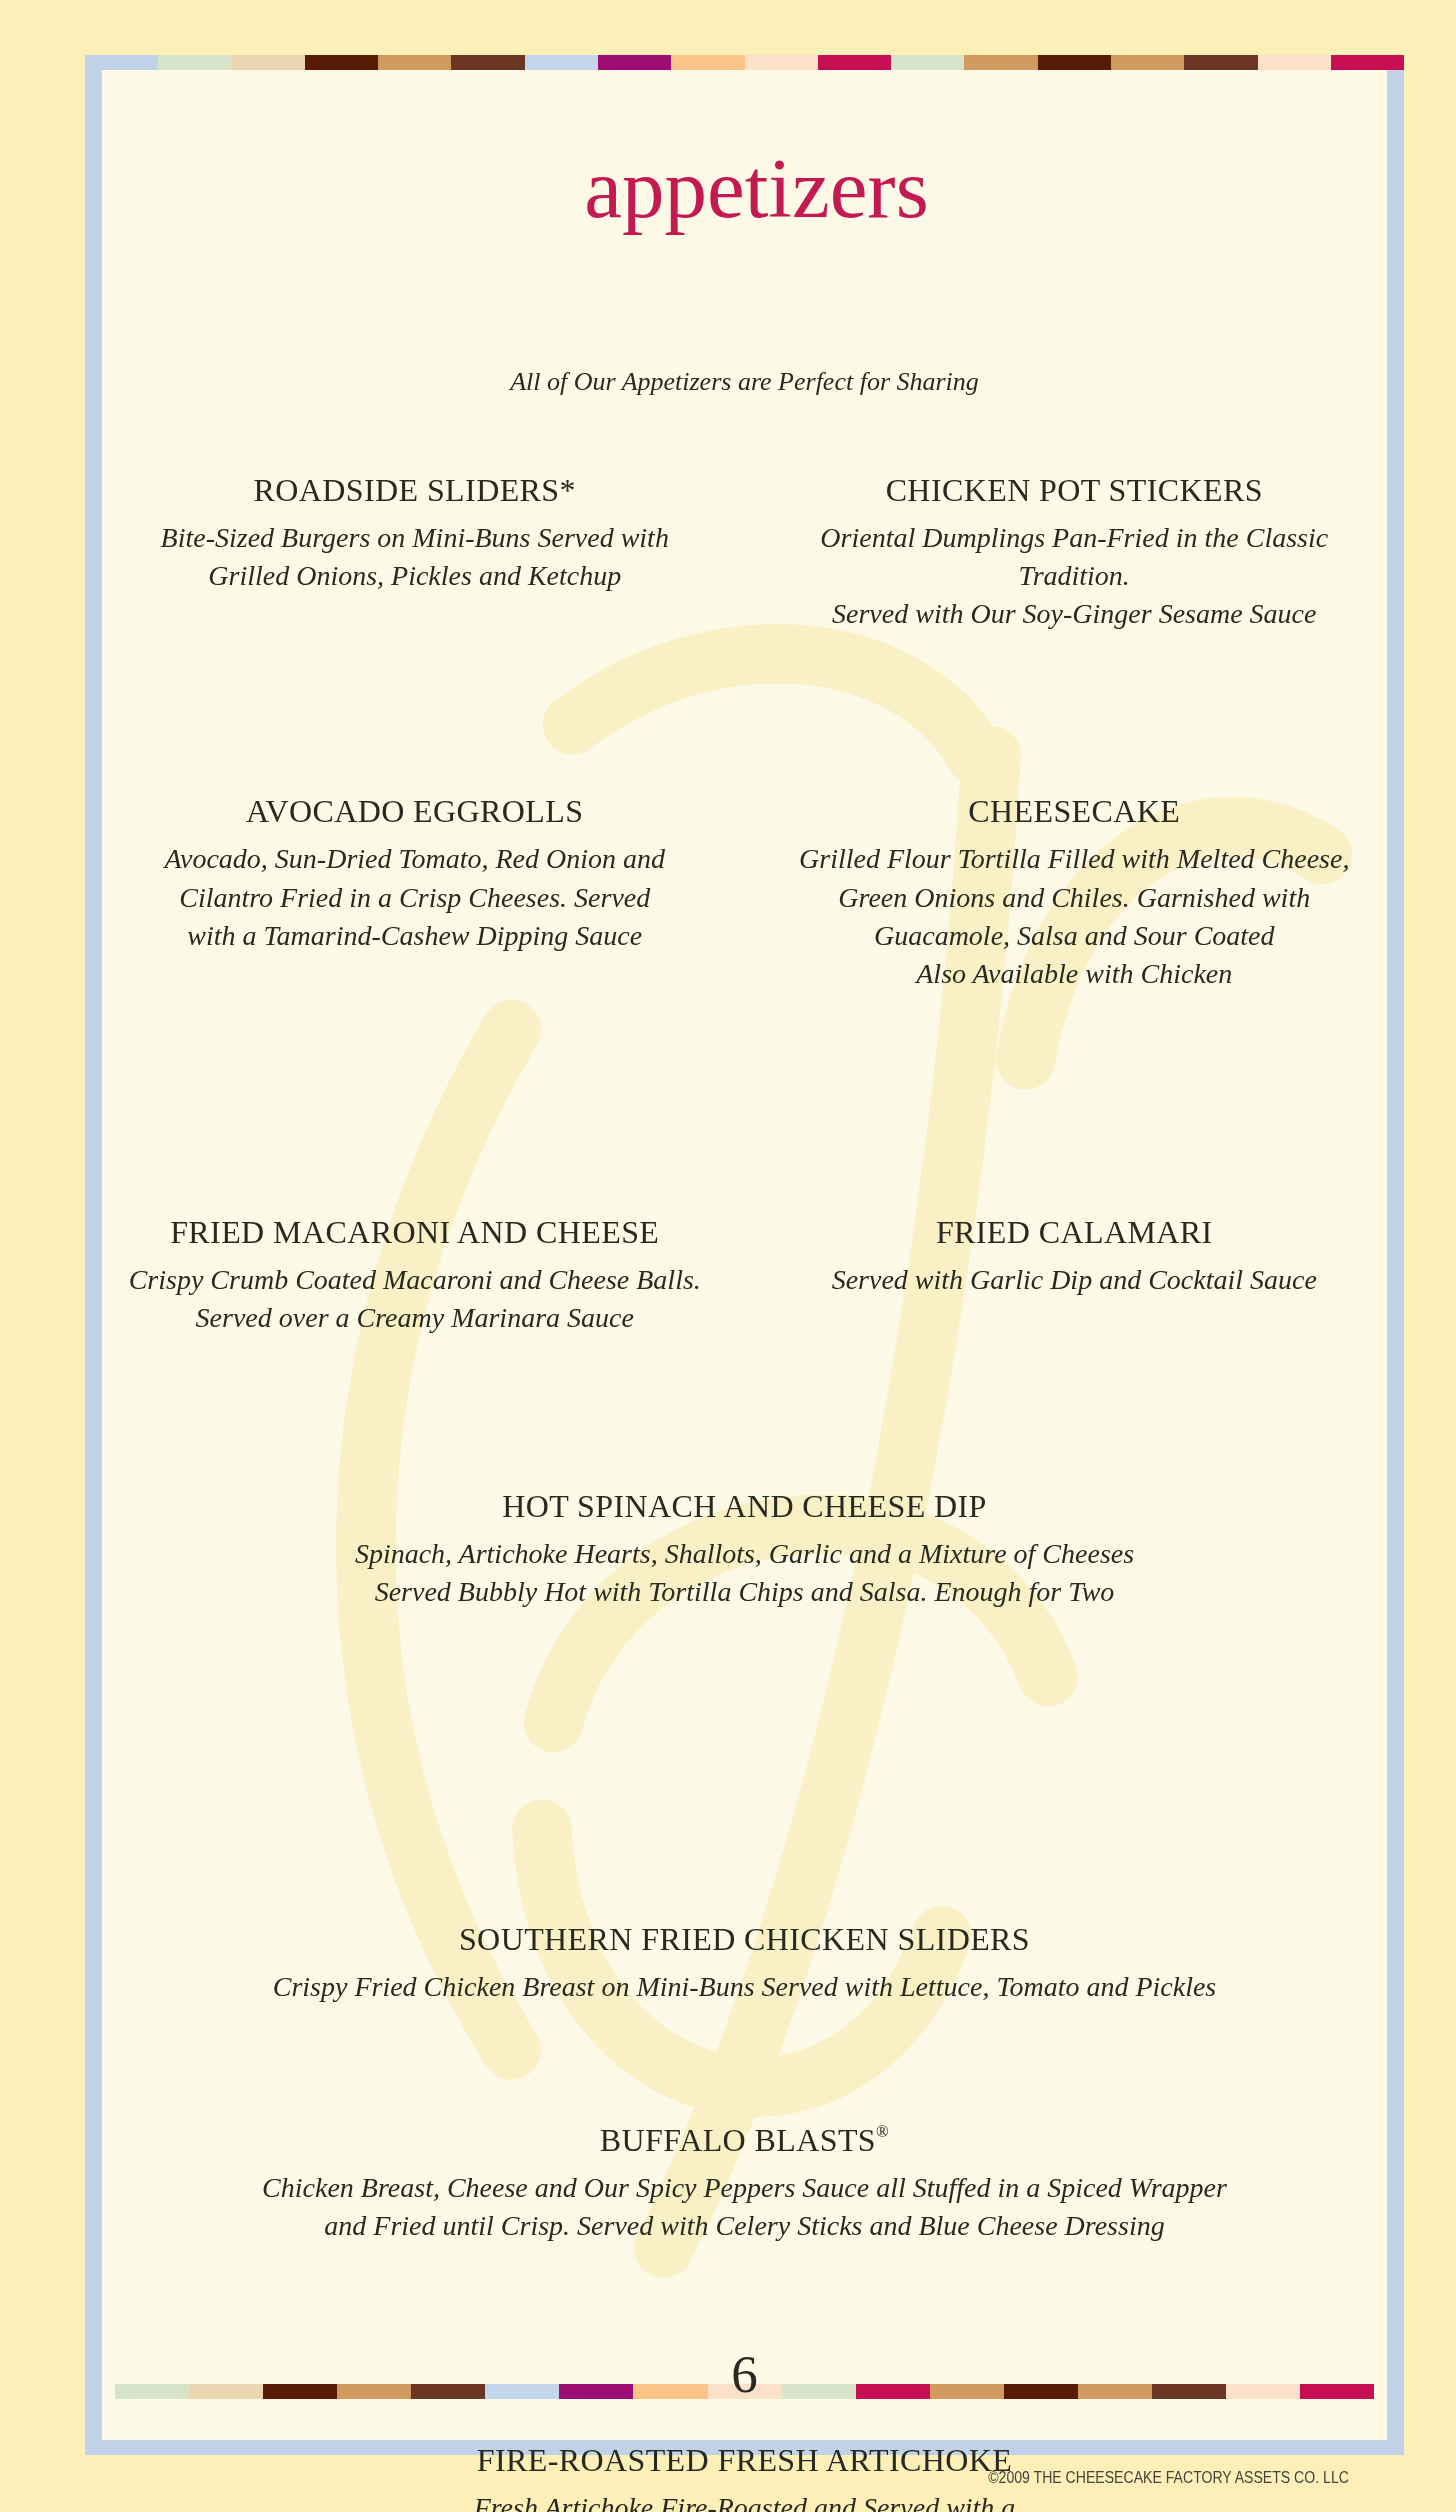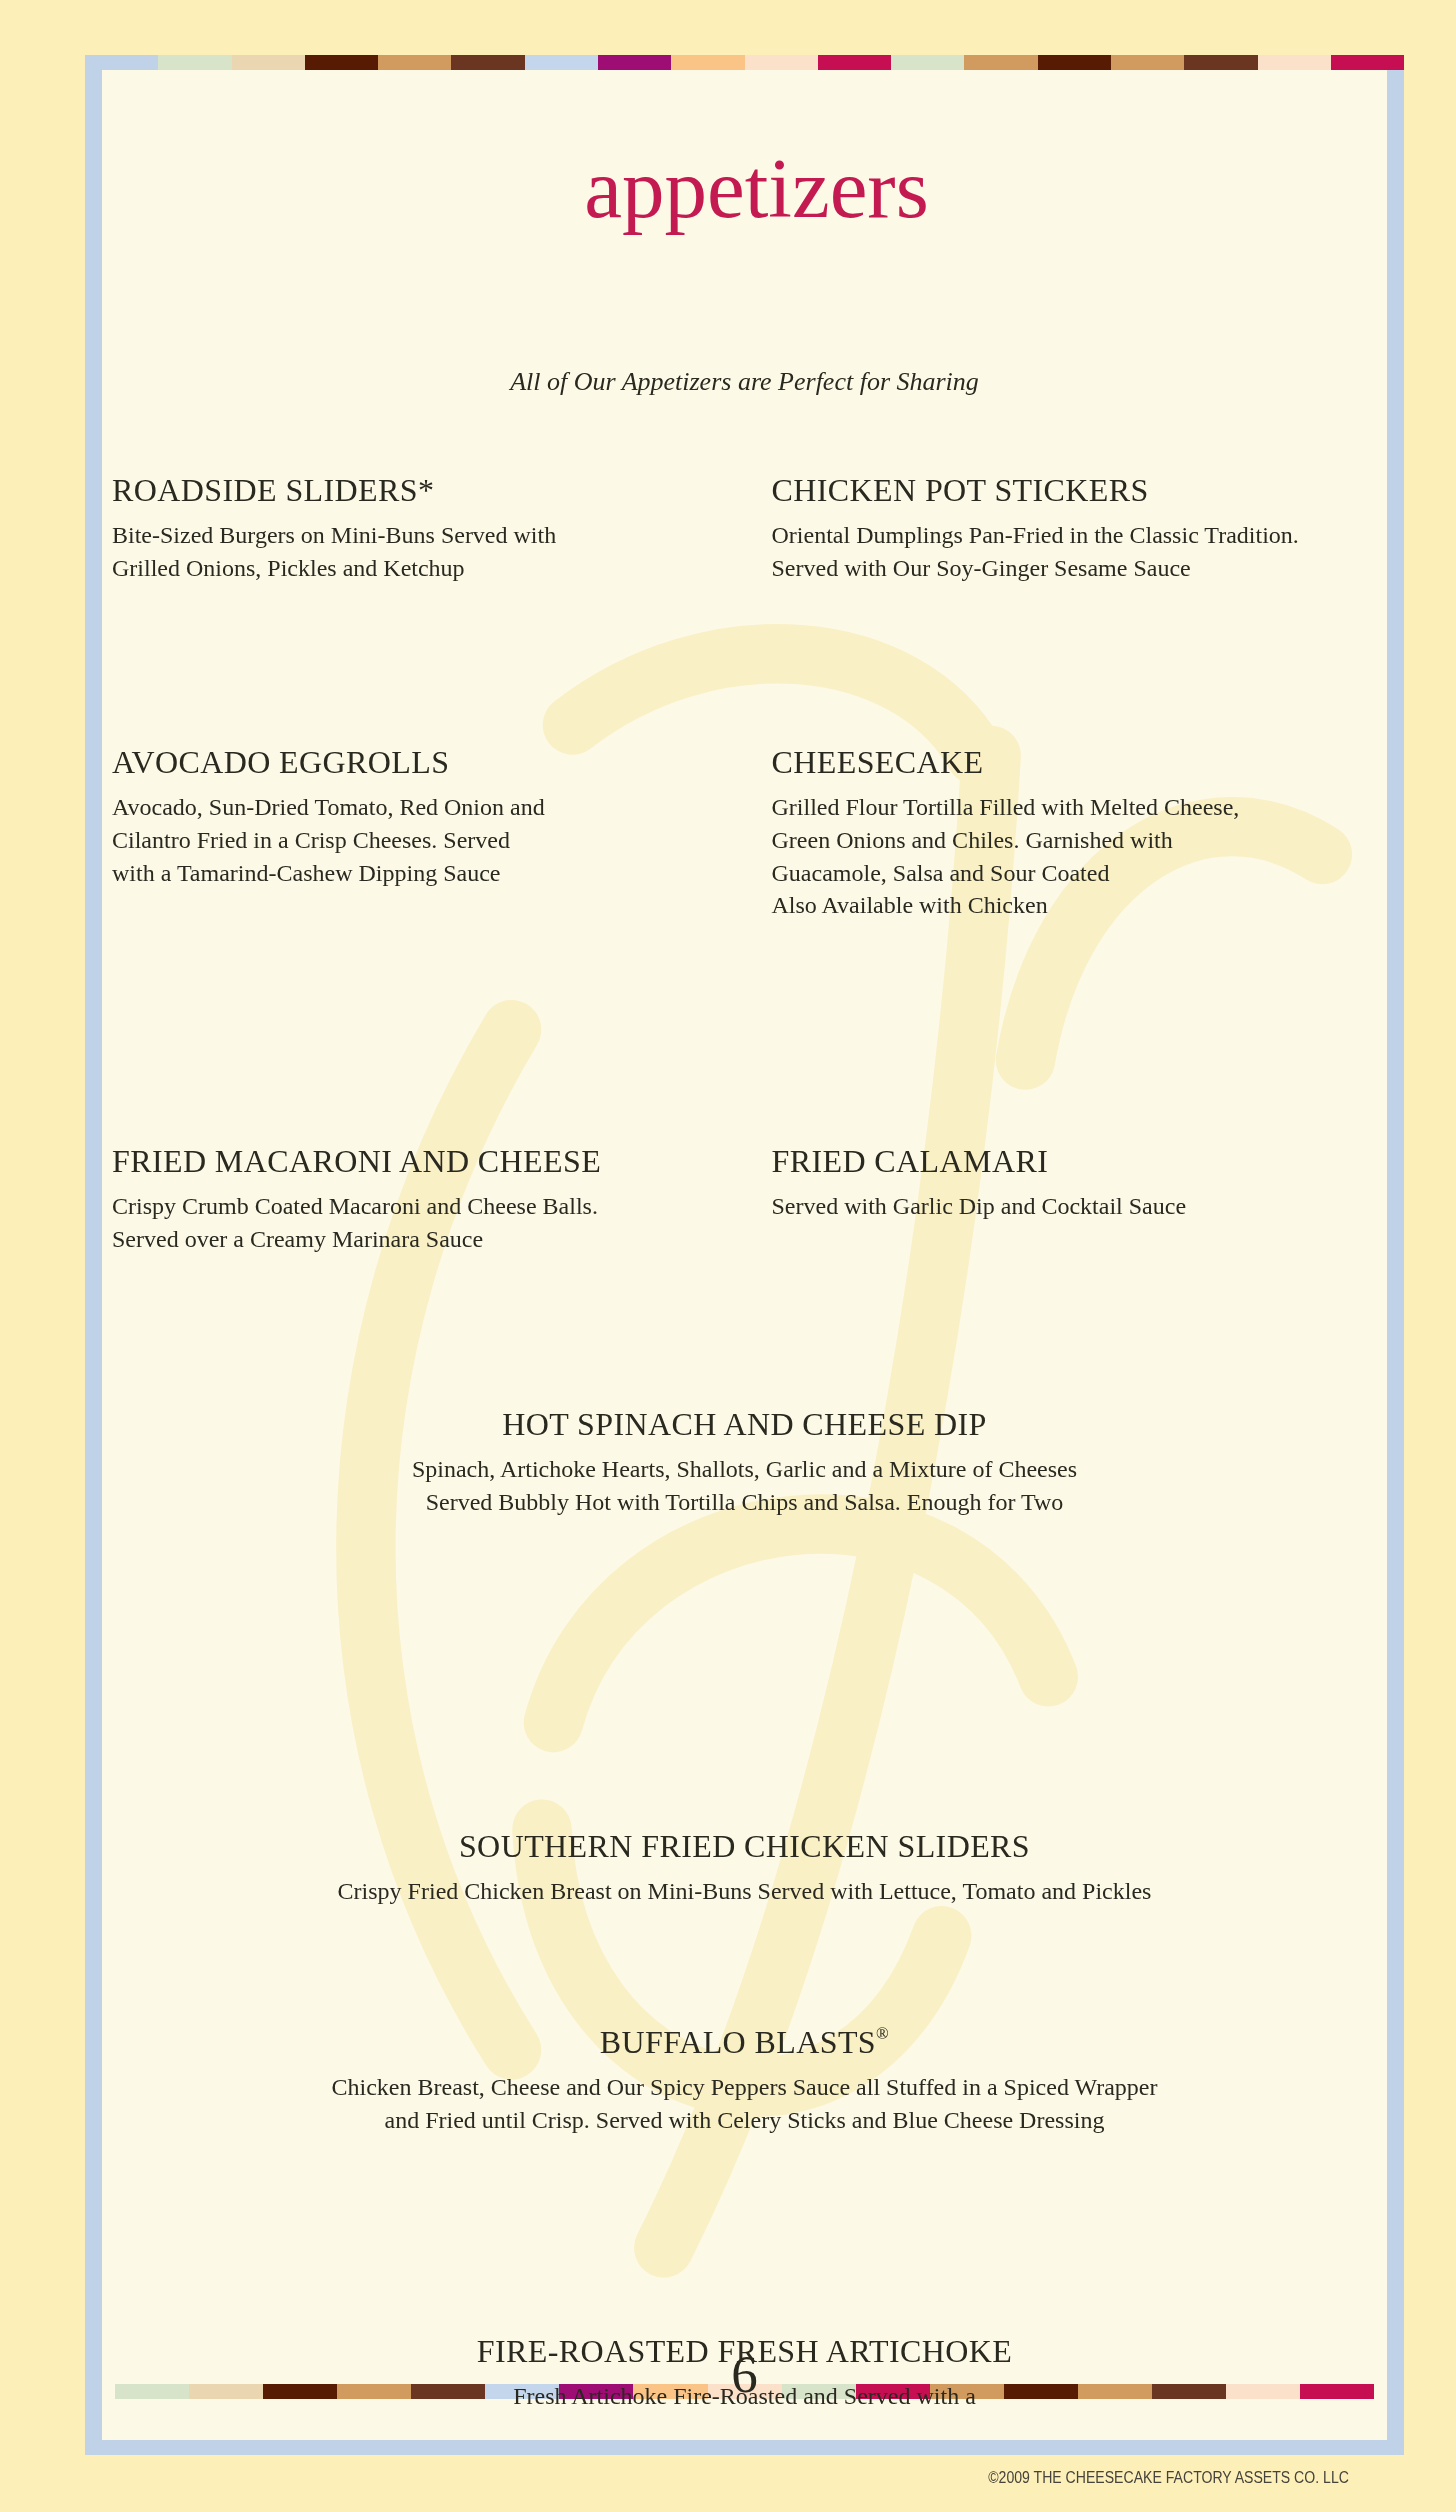--- a/index.html
+++ b/index.html
@@ -19,27 +19,27 @@
   .bar-left{left:0;top:13.7px;width:16.7px;bottom:0;}
   .bar-right{right:0;top:13.7px;width:16.7px;bottom:0;}
   .bar-bottom{left:0;right:0;bottom:0;height:15px;}
   .strip{display:flex;height:15px;}
   .strip .tile{flex:1 1 0;}
   .strip-top{position:absolute;left:0;right:0;top:0;}
   .strip-bottom{position:absolute;left:30px;right:30px;top:2329px;}
   .watermark{position:absolute;left:0;top:0;pointer-events:none;}
   .sec{position:absolute;left:0;width:100%;text-align:center;}
   .cols{position:absolute;left:0;width:100%;display:grid;grid-template-columns:1fr 1fr;}
-  .col{padding:0 27px;}
+  .col{text-align:center;padding:0 27px;}
   .h{
     font-size:32px;line-height:1.25;letter-spacing:0.4px;
     margin-bottom:9px;white-space:nowrap;
   }
   .h sup{font-size:16.7px;vertical-align:13.7px;}
-  .d{font-size:24px;line-height:1.36;}
+  .d{font-style:italic;font-size:28px;line-height:1.36;}
   .title{
     position:absolute;left:12px;width:100%;text-align:center;top:82px;
     font-size:85px;line-height:1.2;color:#C41A52;
   }
   .subtitle{
     position:absolute;left:0;width:100%;text-align:center;top:209px;
     font-style:italic;font-size:26px;line-height:1.2;
   }
   .pagenum{
     position:absolute;left:0;width:100%;text-align:center;top:2293px;

